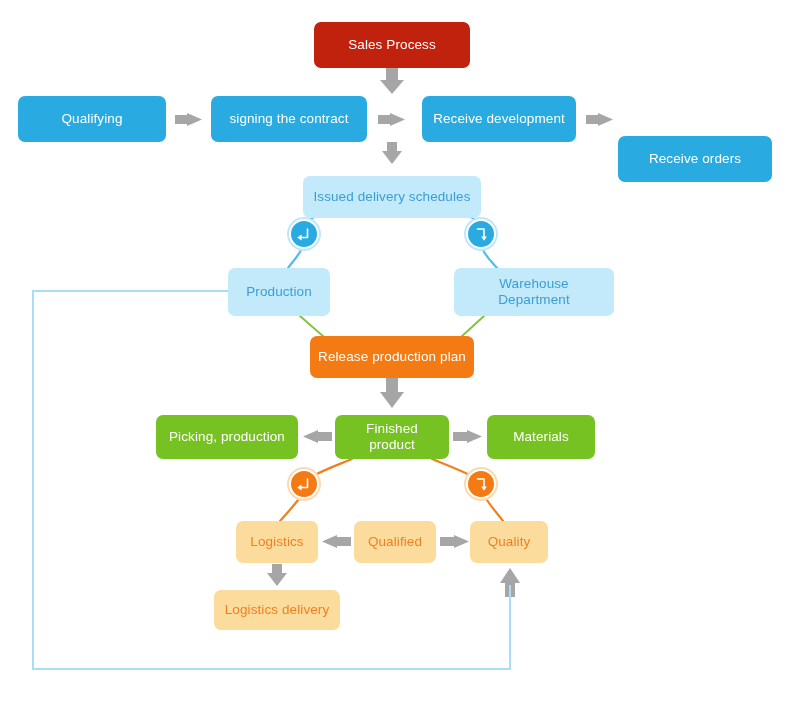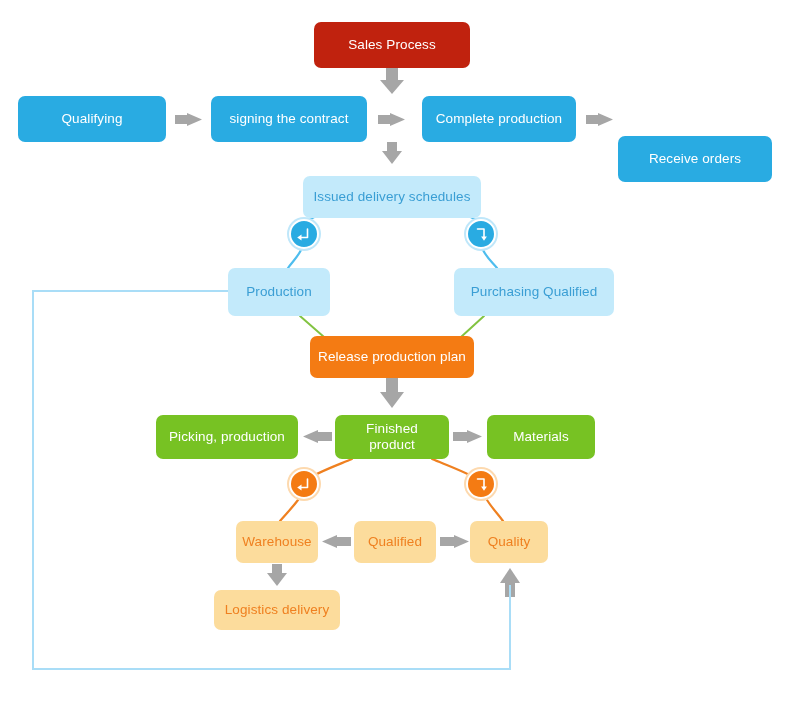--- a/index.html
+++ b/index.html
@@ -186,57 +186,57 @@
 
   <div class="node n-blue" style="left:18px; top:96px; width:148px; height:46px;">
     <span>Qualifying</span>
   </div>
 
   <div class="node n-blue" style="left:211px; top:96px; width:156px; height:46px;">
     <span>signing the contract</span>
   </div>
 
   <div class="node n-blue" style="left:422px; top:96px; width:154px; height:46px;">
-    <span>Complete production</span>
+    <span>Receive development</span>
   </div>
 
   <div class="node n-blue" style="left:618px; top:96px; width:154px; height:46px;margin-top:40px;">
     <span>Receive orders</span>
   </div>
 
   <div class="node n-lightblue" style="left:303px; top:166px; width:178px; height:42px;margin-top:10px;">
     <span>Issued delivery schedules</span>
   </div>
 
   <div class="node n-lightblue" style="left:228px; top:268px; width:102px; height:48px;">
     <span>Production</span>
   </div>
 
   <div class="node n-lightblue" style="left:454px; top:268px; width:160px; height:48px;">
-    <span>Purchasing Qualified</span>
+    <span>Warehouse Department</span>
   </div>
 
   <div class="node n-orange" style="left:310px; top:336px; width:164px; height:42px;text-align:center;">
     <span>Release production plan</span>
   </div>
 
   <div class="node n-green" style="left:156px; top:415px; width:142px; height:44px;">
     <span>Picking, production</span>
   </div>
 
   <div class="node n-green" style="left:335px; top:415px; width:114px; height:44px;">
     <span>Finished product</span>
   </div>
 
   <div class="node n-green" style="left:487px; top:415px; width:108px; height:44px;">
     <span>Materials</span>
   </div>
 
   <div class="node n-lightorange" style="left:236px; top:521px; width:82px; height:42px;">
-    <span>Warehouse</span>
+    <span>Logistics</span>
   </div>
 
   <div class="node n-lightorange" style="left:354px; top:521px; width:82px; height:42px;">
     <span>Qualified</span>
   </div>
 
   <div class="node n-lightorange" style="left:470px; top:521px; width:78px; height:42px;">
     <span>Quality</span>
   </div>
 

